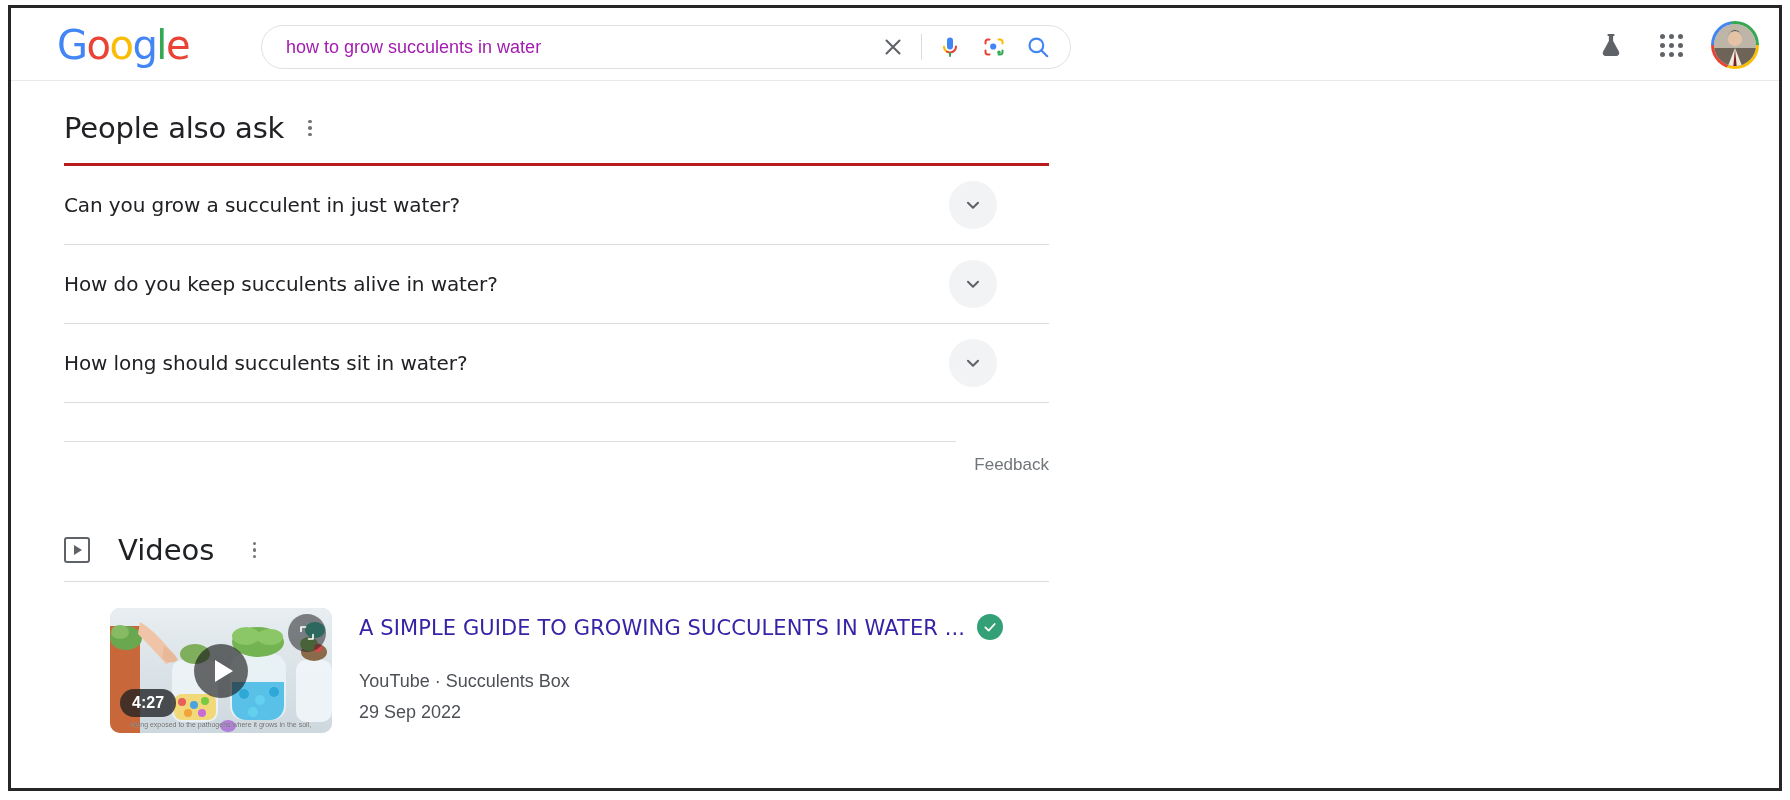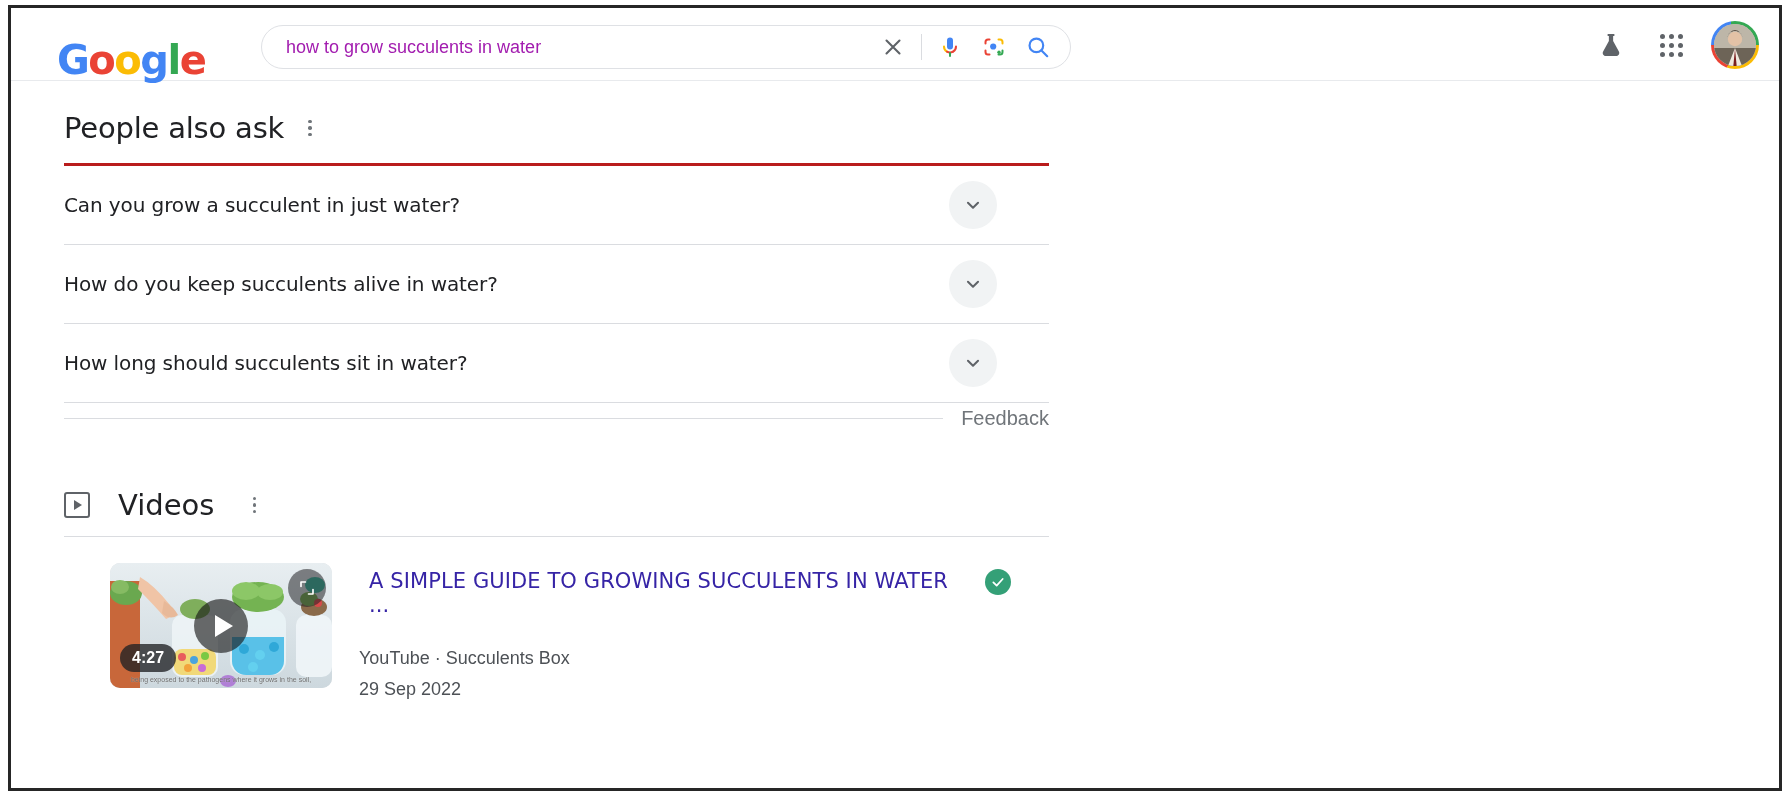--- a/index.html
+++ b/index.html
@@ -49,24 +49,23 @@
     box-sizing: border-box;
   }
   .logo {
     position: absolute;
     left: 46px;
     top: 16px;
     font-size: 40px;
     line-height: 42px;
     letter-spacing: -1.5px;
     font-family: "DejaVu Sans", sans-serif;
-    font-weight: 700;
+    font-weight: 400;
     user-select: none;
     white-space: nowrap;
-    margin-top: 15px;
   }
   .logo span { display: inline-block; }
   .gb { color: #4285F4; }
   .gr { color: #EA4335; }
   .gy { color: #FBBC05; }
   .gg { color: #34A853; }
 
   
   .searchbox {
     position: absolute;
@@ -246,25 +245,26 @@
     display: flex;
     align-items: center;
     margin-top: 4px;
   }
   .paa-rule {
     flex: 1;
     height: 1px;
     background: #dadce0;
   }
   .feedback {
-    font-size: 20px;
+    font-size: 17px;
     color: #70757a;
     padding-left: 18px;
     cursor: pointer;
     font-family: "Liberation Sans", sans-serif;
+    margin-top: 48px;
   }
 
   
   .videos-block { margin-top: 58px; }
   .videos-head {
     display: flex;
     align-items: center;
     gap: 28px;
     margin-bottom: 14px;
   }
@@ -363,23 +363,22 @@
     text-align: center;
     line-height: 16px;
     overflow: hidden;
     white-space: nowrap;
     text-shadow: 0 0 1px rgba(255,255,255,0.8);
   }
 
   .vinfo { padding-top: 6px; }
   .vtitle-row {
     display: flex;
-    align-items: flex-start;
+    align-items: flex-end;
     gap: 12px;
-    margin-left: 10px;
   }
   .vtitle {
     font-size: 21px;
     color: #1a0dab;
     font-family: "DejaVu Sans", sans-serif;
     letter-spacing: 0.1px;
     color: #3624a6;
   }
   .verified {
     width: 26px; height: 26px;

